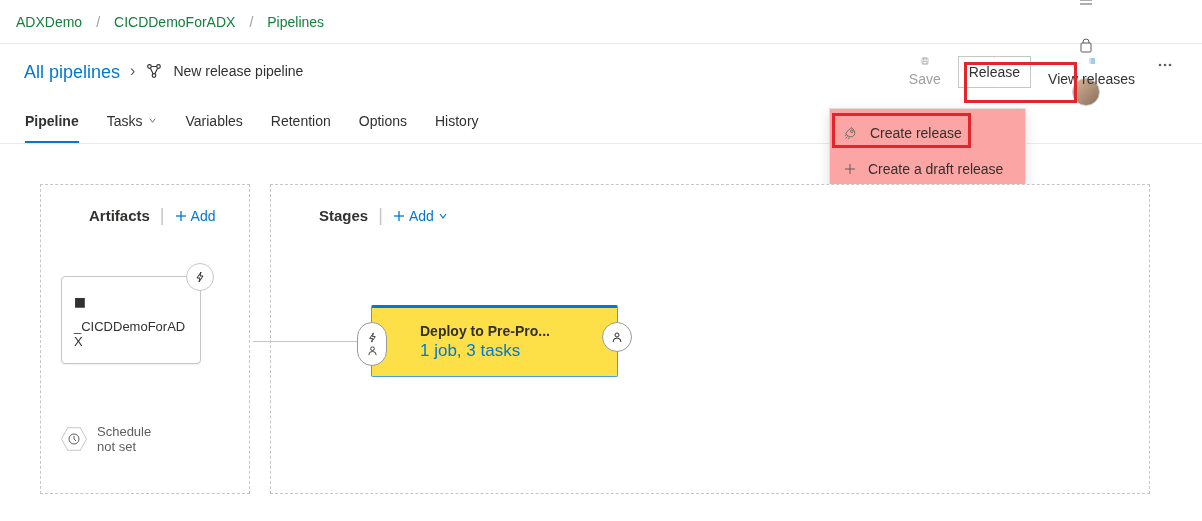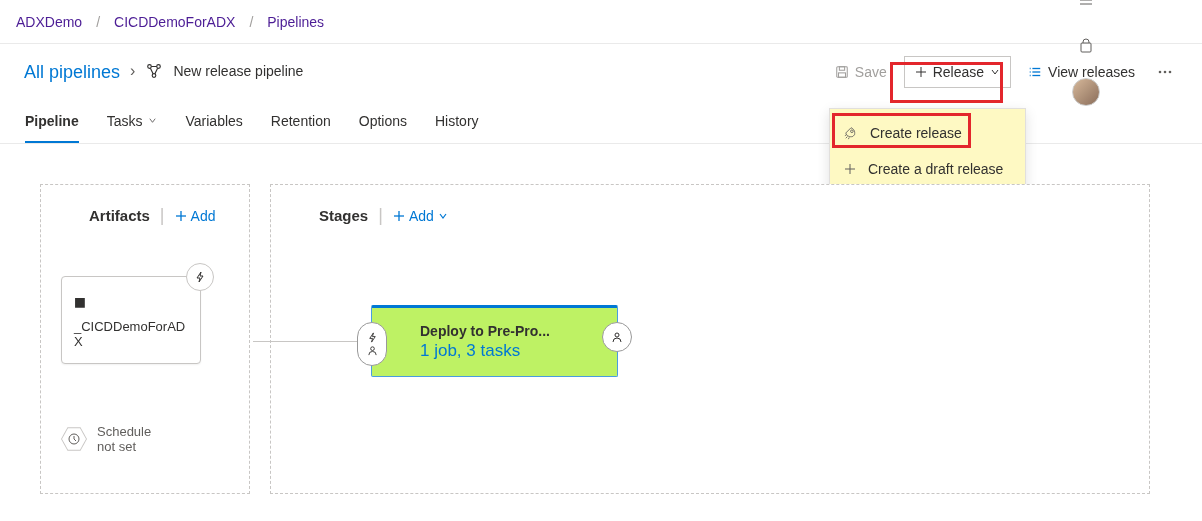--- a/index.html
+++ b/index.html
@@ -18,21 +18,21 @@
       height: 44px;
       padding: 0 16px;
       border-bottom: 1px solid #eaeaea;
     }
     .breadcrumb {
       display: flex;
       align-items: center;
       gap: 14px;
       color: #605e5c;
     }
-    .breadcrumb .crumb { color: #4c1d95; }
+    .breadcrumb .crumb { color: #15803d; }
     .breadcrumb .sep { color: #a19f9d; }
     .topbar-right {
       margin-left: auto;
       display: flex;
       align-items: center;
       gap: 18px;
       flex-direction: column;
     }
     .search-box {
       display: flex;
@@ -98,36 +98,37 @@
     }
     .toolbar-btn {
       display: flex;
       align-items: center;
       gap: 6px;
       height: 32px;
       padding: 0 10px;
       font-size: 14px;
       color: #323130;
       border: 1px solid transparent;
+      flex-direction: column;
     }
     .toolbar-btn.disabled { color: #a19f9d; }
     .toolbar-btn.release {
       border: 1px solid #c8c6c4;
     }
     .redbox {
       position: absolute;
       border: 3px solid #e3262c;
       pointer-events: none;
     }
     .dropdown {
       position: absolute;
       top: 52px;
       right: 152px;
       width: 197px;
-      background: #fef9c3;
+      background: #fca5a5;
       border: 1px solid #e1dfdd;
       box-shadow: 0 4px 12px rgba(0,0,0,0.12);
       padding: 6px 0;
     }
     .dropdown-item {
       display: flex;
       align-items: center;
       gap: 12px;
       height: 36px;
       padding: 0 14px;
@@ -234,21 +235,21 @@
        display:flex;align-items:center;justify-content:center;font-size:12px;color:#605e5c;
     }
     .stage-card {
       position: absolute;
       left: 100px;
       top: 120px;
       width: 247px;
       height: 72px;
       border: 1px solid #4a9de0;
       border-top: 3px solid #0078d4;
-      background: #bef264;
+      background: #fde047;
       border-radius: 2px;
       display: flex;
       align-items: center;
       padding: 0 40px 0 48px;
     }
     .stage-card .title { font-weight: 600; font-size: 14px; }
     .stage-card .sub { color: #0078d4; font-size: 17px; margin-top: 2px; }
     .stage-badge {
       position: absolute;
       width: 30px;

